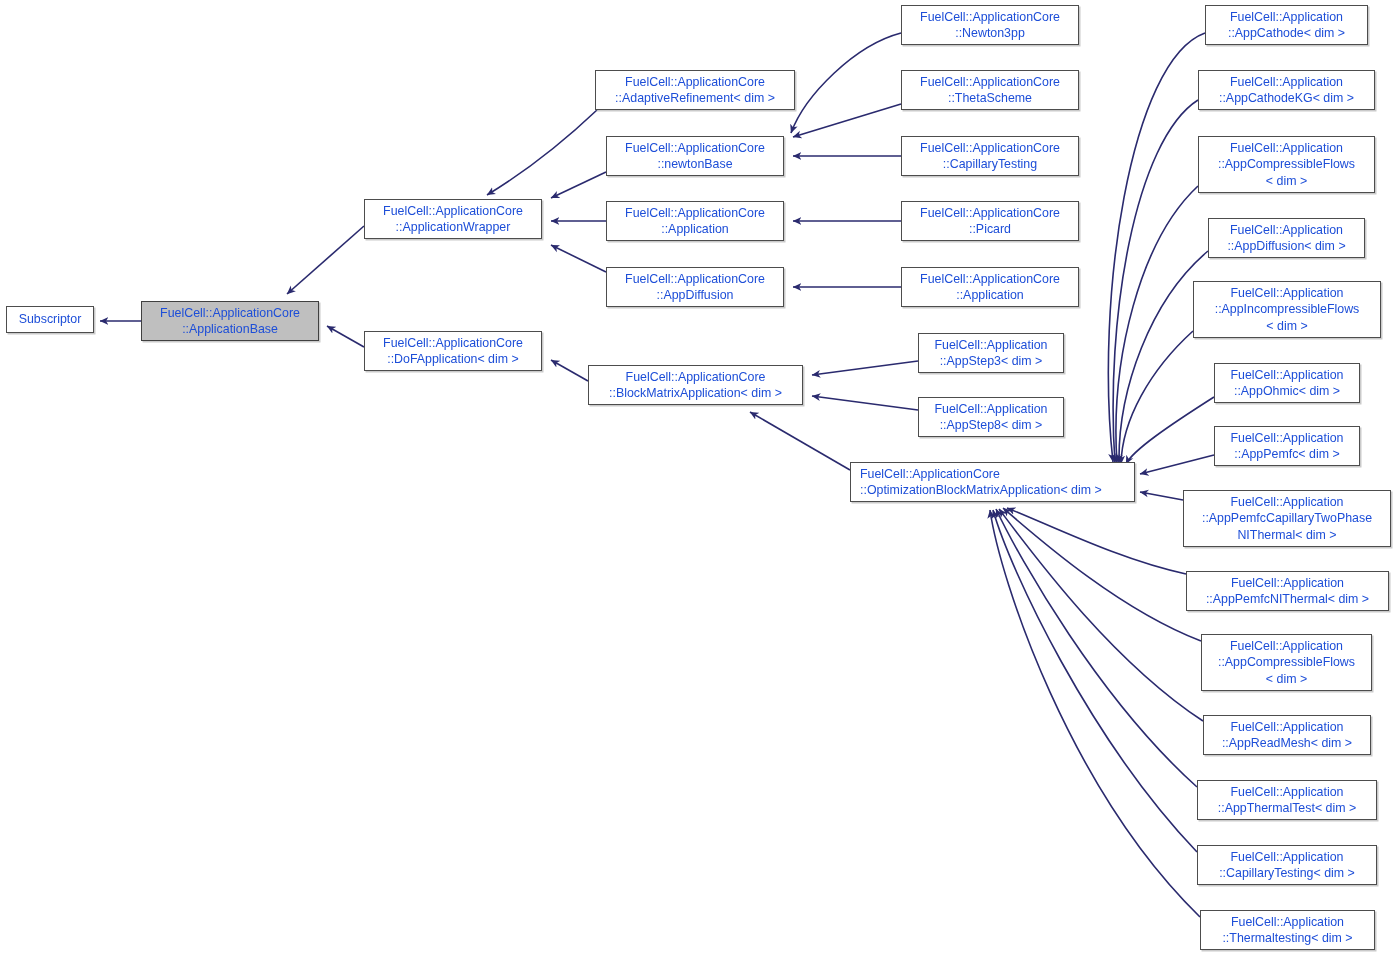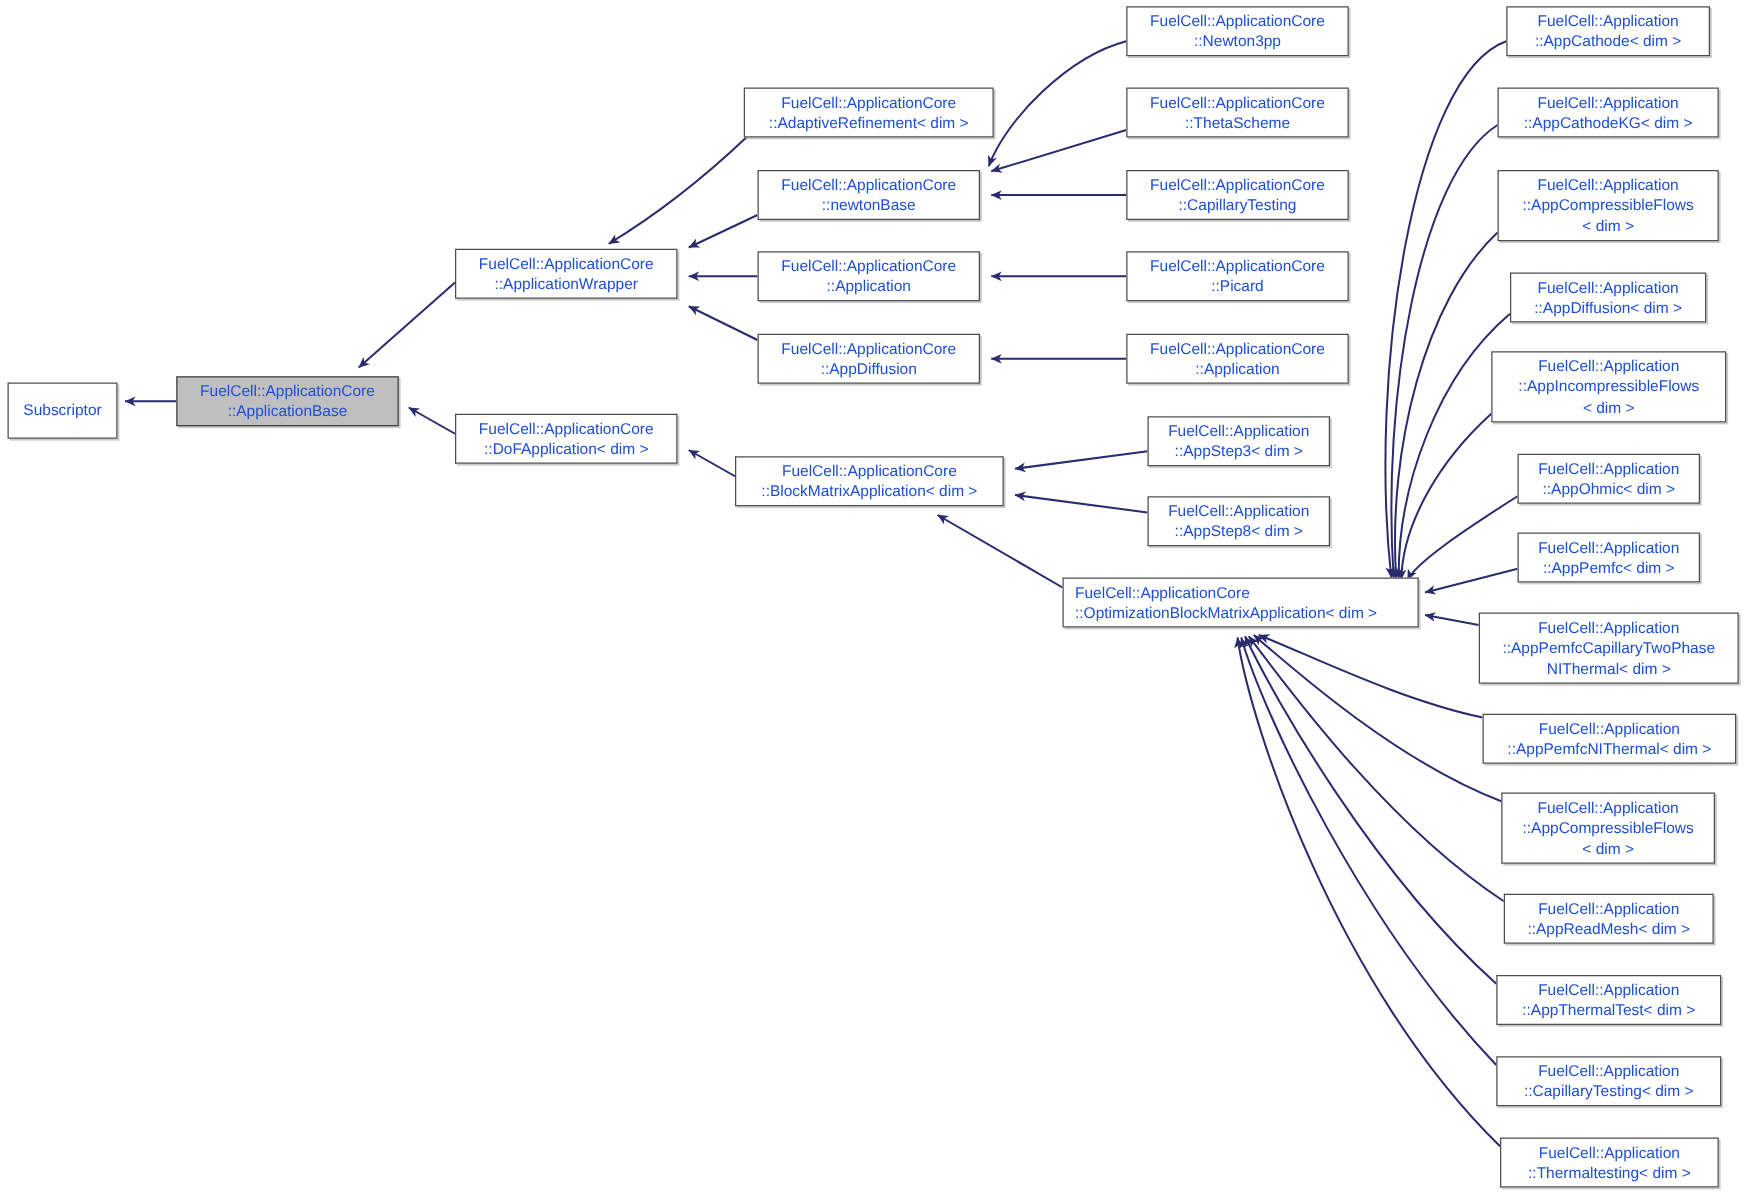--- a/index.html
+++ b/index.html
@@ -94,21 +94,21 @@
         <path d="M 1183,500 L 1140,492" fill="none" stroke="#2a2a6e" stroke-width="1.6" marker-end="url(#arrowhead)"></path>
         <path d="M 1186,574 C 1120,560 1050,525 1007,508" fill="none" stroke="#2a2a6e" stroke-width="1.6" marker-end="url(#arrowhead)"></path>
         <path d="M 1201,641 C 1120,610 1040,540 1003,508" fill="none" stroke="#2a2a6e" stroke-width="1.6" marker-end="url(#arrowhead)"></path>
         <path d="M 1203,721 C 1110,660 1030,550 999,509" fill="none" stroke="#2a2a6e" stroke-width="1.6" marker-end="url(#arrowhead)"></path>
         <path d="M 1197,787 C 1100,700 1020,560 996,509" fill="none" stroke="#2a2a6e" stroke-width="1.6" marker-end="url(#arrowhead)"></path>
         <path d="M 1197,852 C 1090,740 1010,570 993,510" fill="none" stroke="#2a2a6e" stroke-width="1.6" marker-end="url(#arrowhead)"></path>
         <path d="M 1200,917 C 1070,790 1000,580 990,510" fill="none" stroke="#2a2a6e" stroke-width="1.6" marker-end="url(#arrowhead)"></path>
       </g>
   </svg>
   <div id="node-layer">
-      <div class="node plain" style="left: 6px; top: 306px; width: 88px; height: 45px;">
+      <div class="node plain" style="left: 6px; top: 306px; width: 88px; height: 27px;">
         <span class="ln">Subscriptor</span>
       </div>
       <div class="node plain highlight" style="left: 141px; top: 301px; width: 178px; height: 40px;">
         <span class="ln">FuelCell::ApplicationCore</span>
         <span class="ln">::ApplicationBase</span>
       </div>
       <div class="node plain" style="left: 364px; top: 199px; width: 178px; height: 40px;">
         <span class="ln">FuelCell::ApplicationCore</span>
         <span class="ln">::ApplicationWrapper</span>
       </div>

